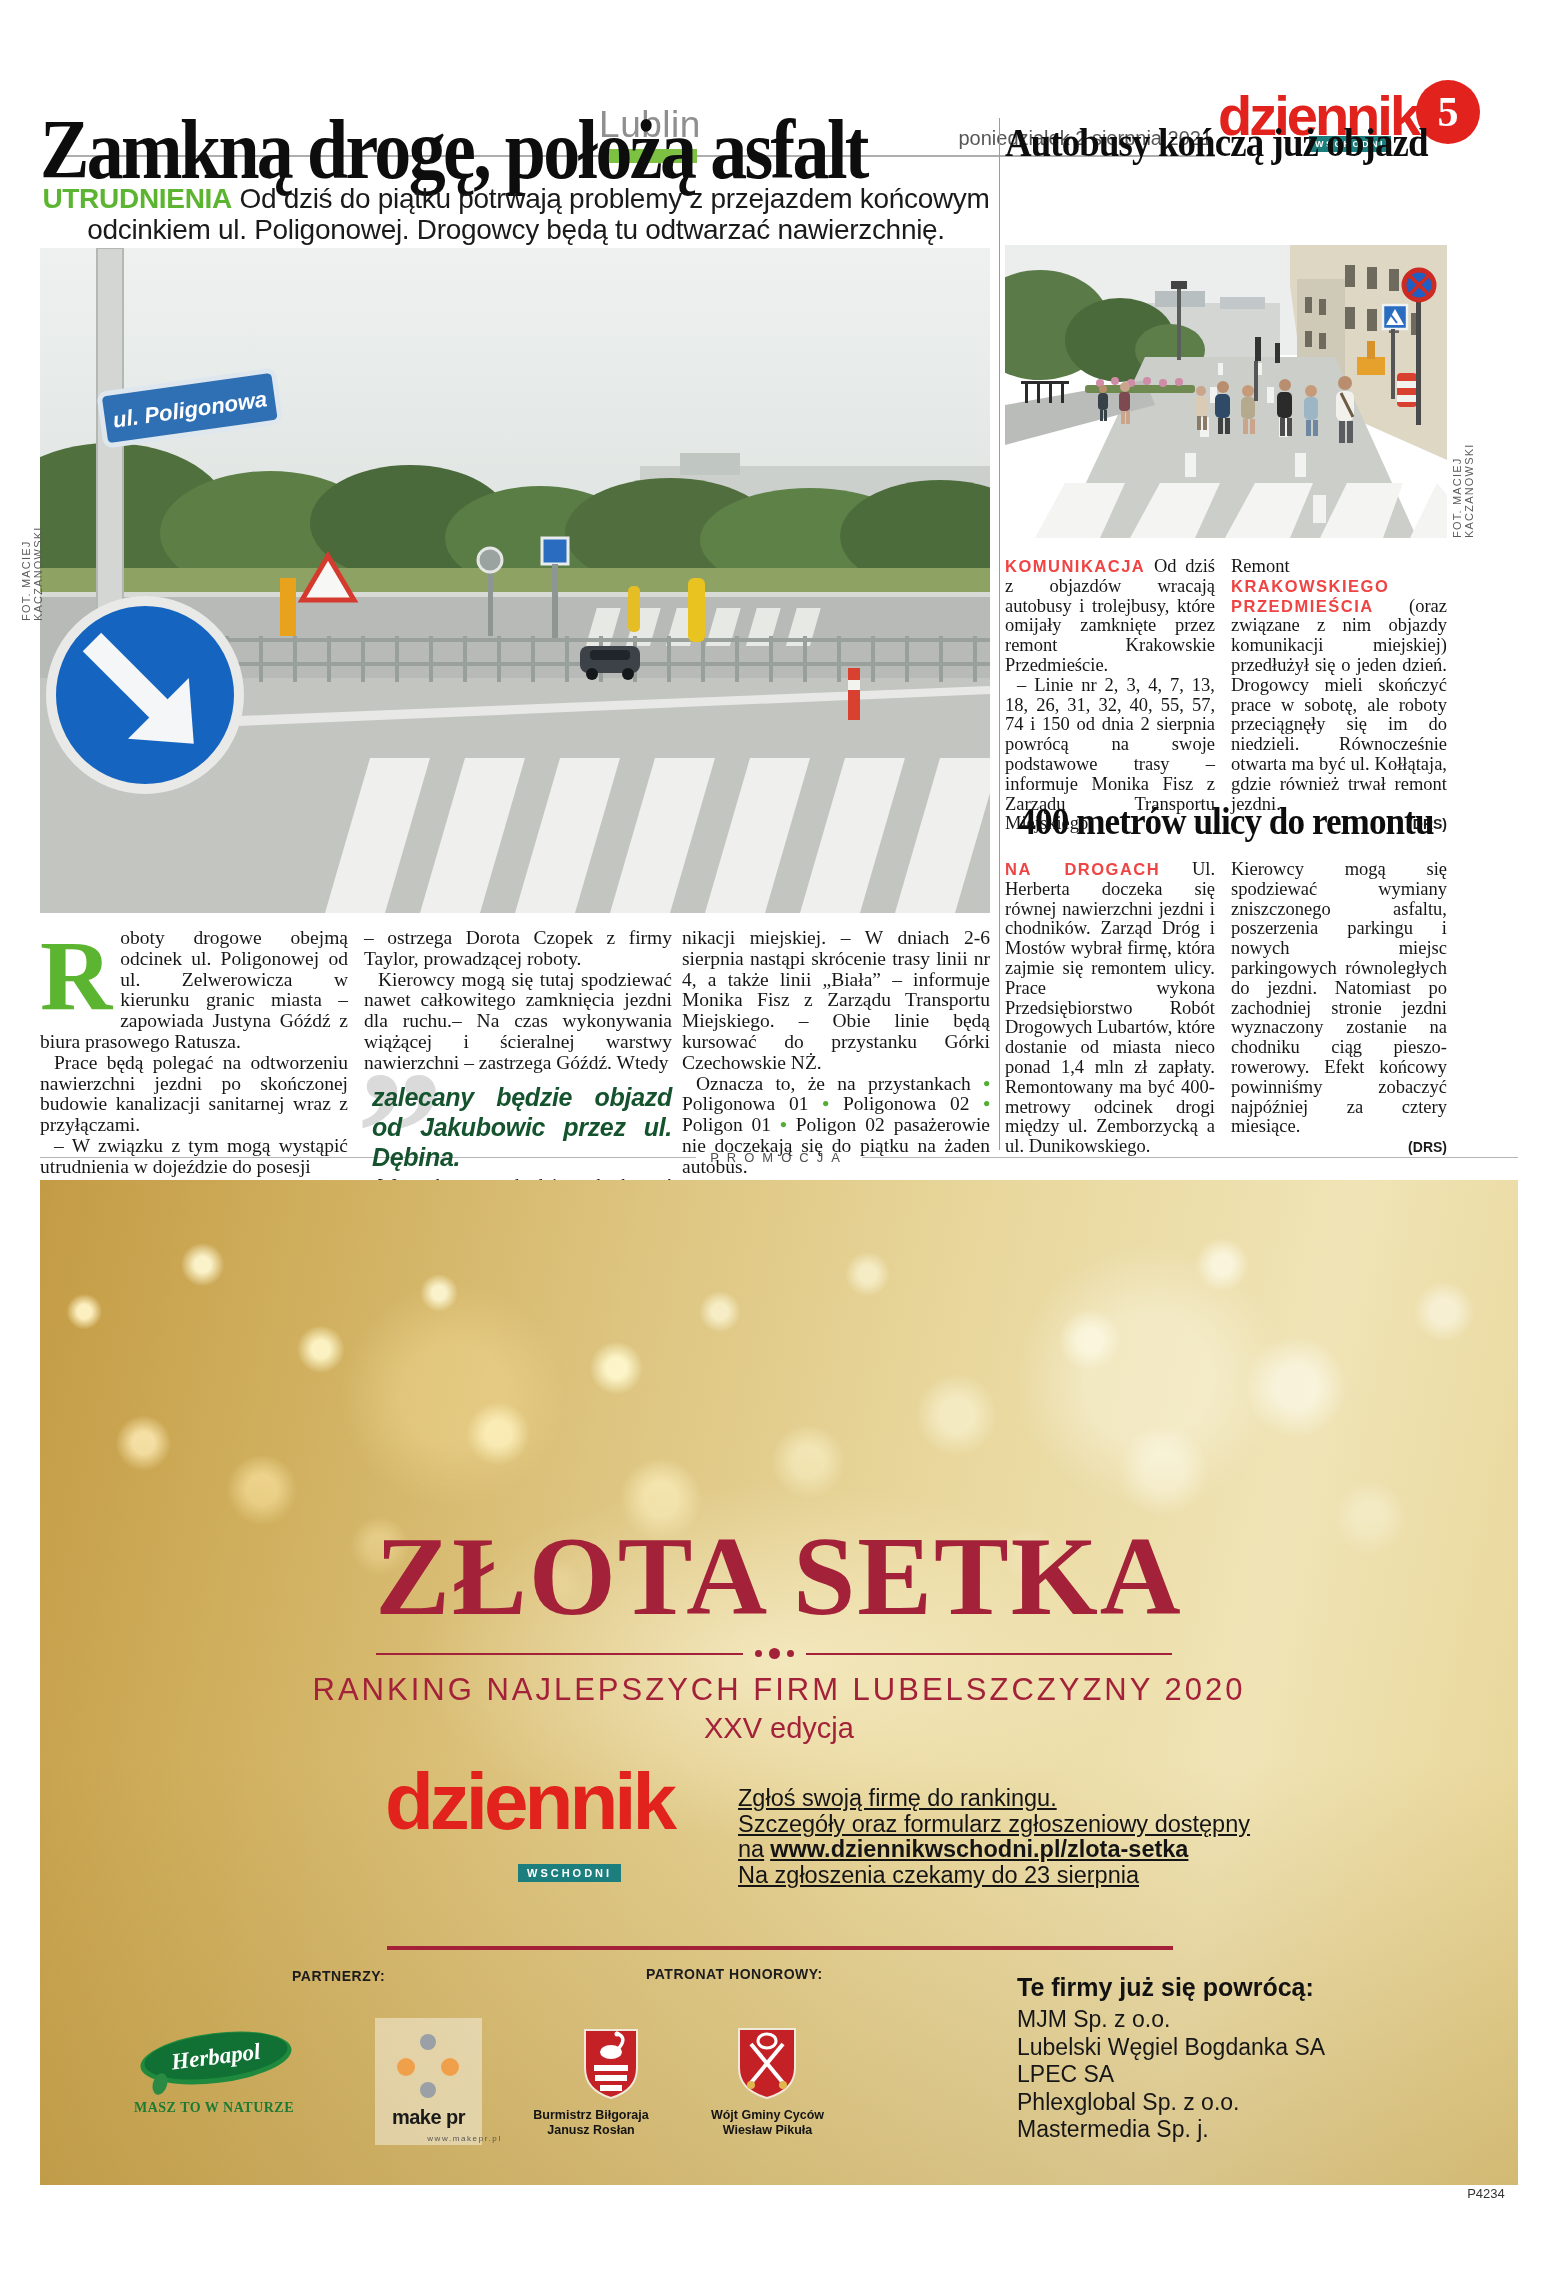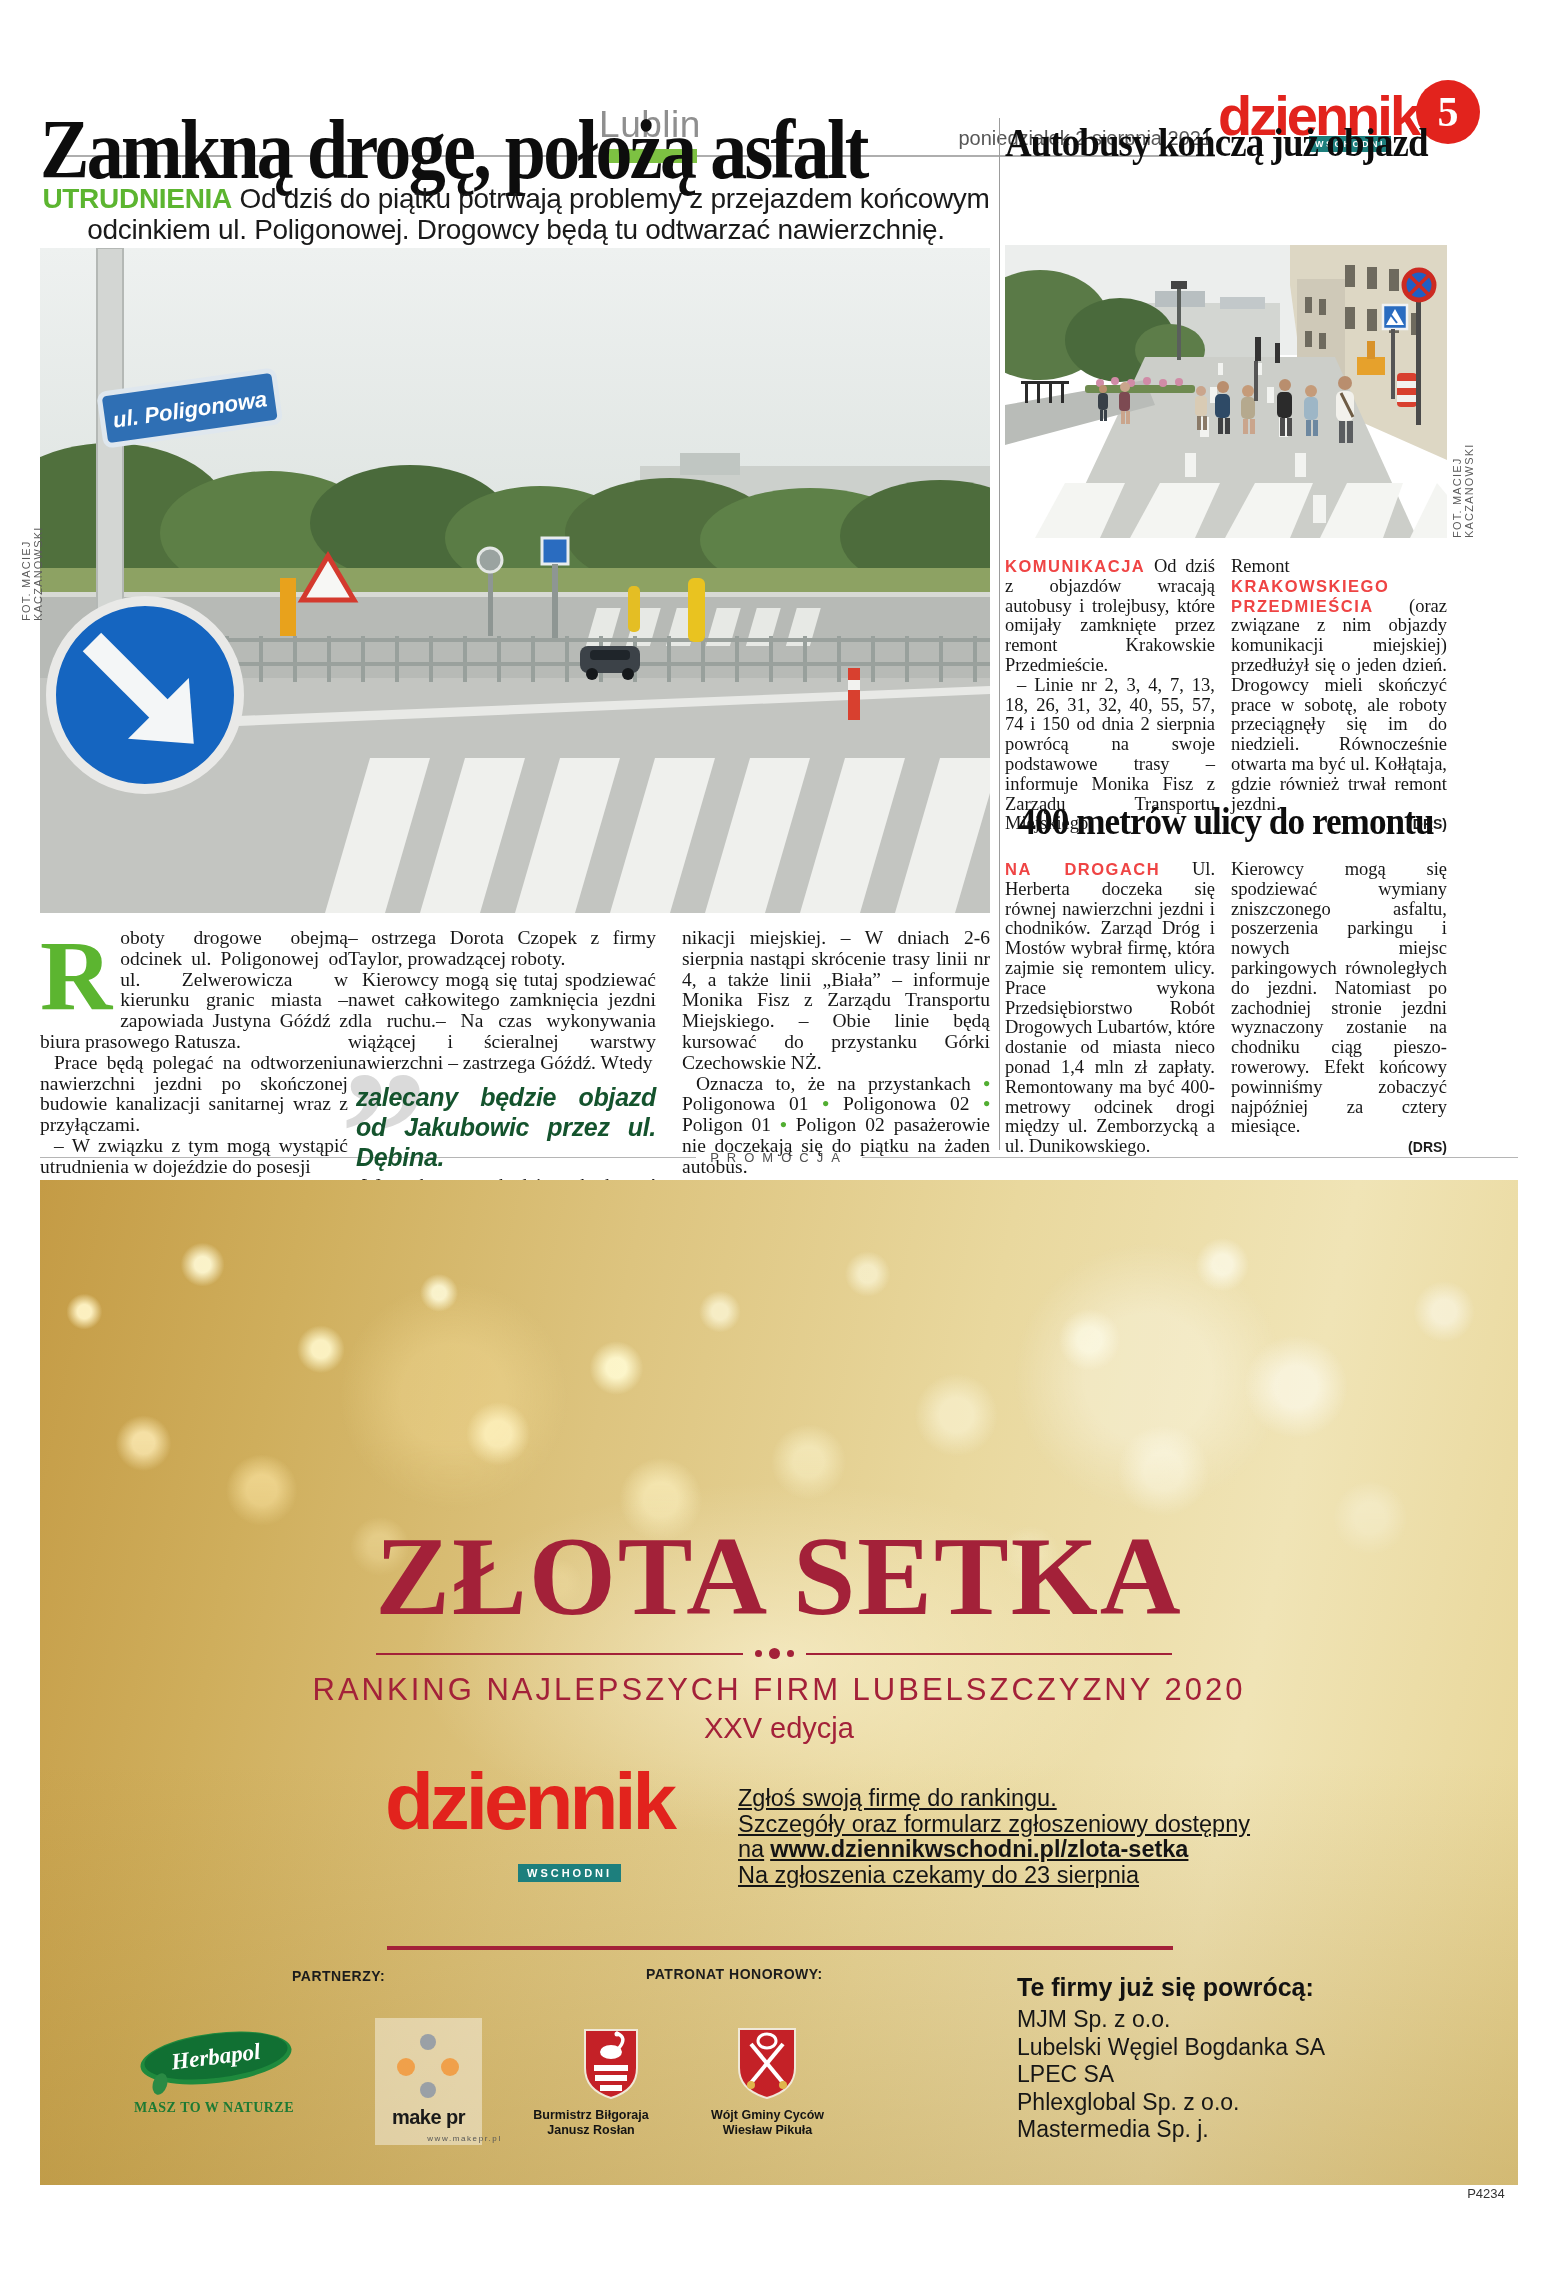--- a/index.html
+++ b/index.html
@@ -239,21 +239,21 @@
       </g>
     </svg>
   </div>
   <div class="abs vcredit" style="left:20px;top:486px;height:135px">FOT. MACIEJ KACZANOWSKI</div>
 
   <div class="abs story-col" style="left:40px">
     <p><span class="dropcap">R</span><span>oboty drogowe obejmą odcinek ul. Poligonowej od ul. Zelwerowicza w kierunku granic miasta – zapowiada Justyna Góźdź z biura prasowego Ratusza.</span></p>
     <p class="indent">Prace będą polegać na odtworzeniu nawierzchni jezdni po skończonej budowie kanalizacji sanitarnej wraz z przyłączami.</p>
     <p class="indent">– W związku z tym mogą wystąpić utrudnienia w dojeździe do posesji</p>
   </div>
-  <div class="abs story-col" style="left:348px">
+  <div class="abs story-col" style="left:364px">
     <p>– ostrzega Dorota Czopek z firmy Taylor, prowadzącej roboty.</p>
     <p class="indent">Kierowcy mogą się tutaj spodziewać nawet całkowitego zamknięcia jezdni dla ruchu.– Na czas wykonywania wiążącej i ścieralnej warstwy nawierzchni – zastrzega Góźdź. Wtedy</p>
     <div class="pullquote">
       <span class="pq-text">zalecany będzie objazd od Jakubowic przez ul. Dębina.</span>
     </div>
     <p class="indent">Wszystko to będzie skutkować zmianami w kursowaniu komu-</p>
   </div>
   <div class="abs story-col" style="left:682px">
     <p>nikacji miejskiej. – W dniach 2-6 sierpnia nastąpi skrócenie trasy linii nr 4, a także linii „Biała” – informuje Monika Fisz z Zarządu Transportu Miejskiego. – Obie linie będą kursować do przystanku Górki Czechowskie NŻ.</p>
     <p class="indent">

